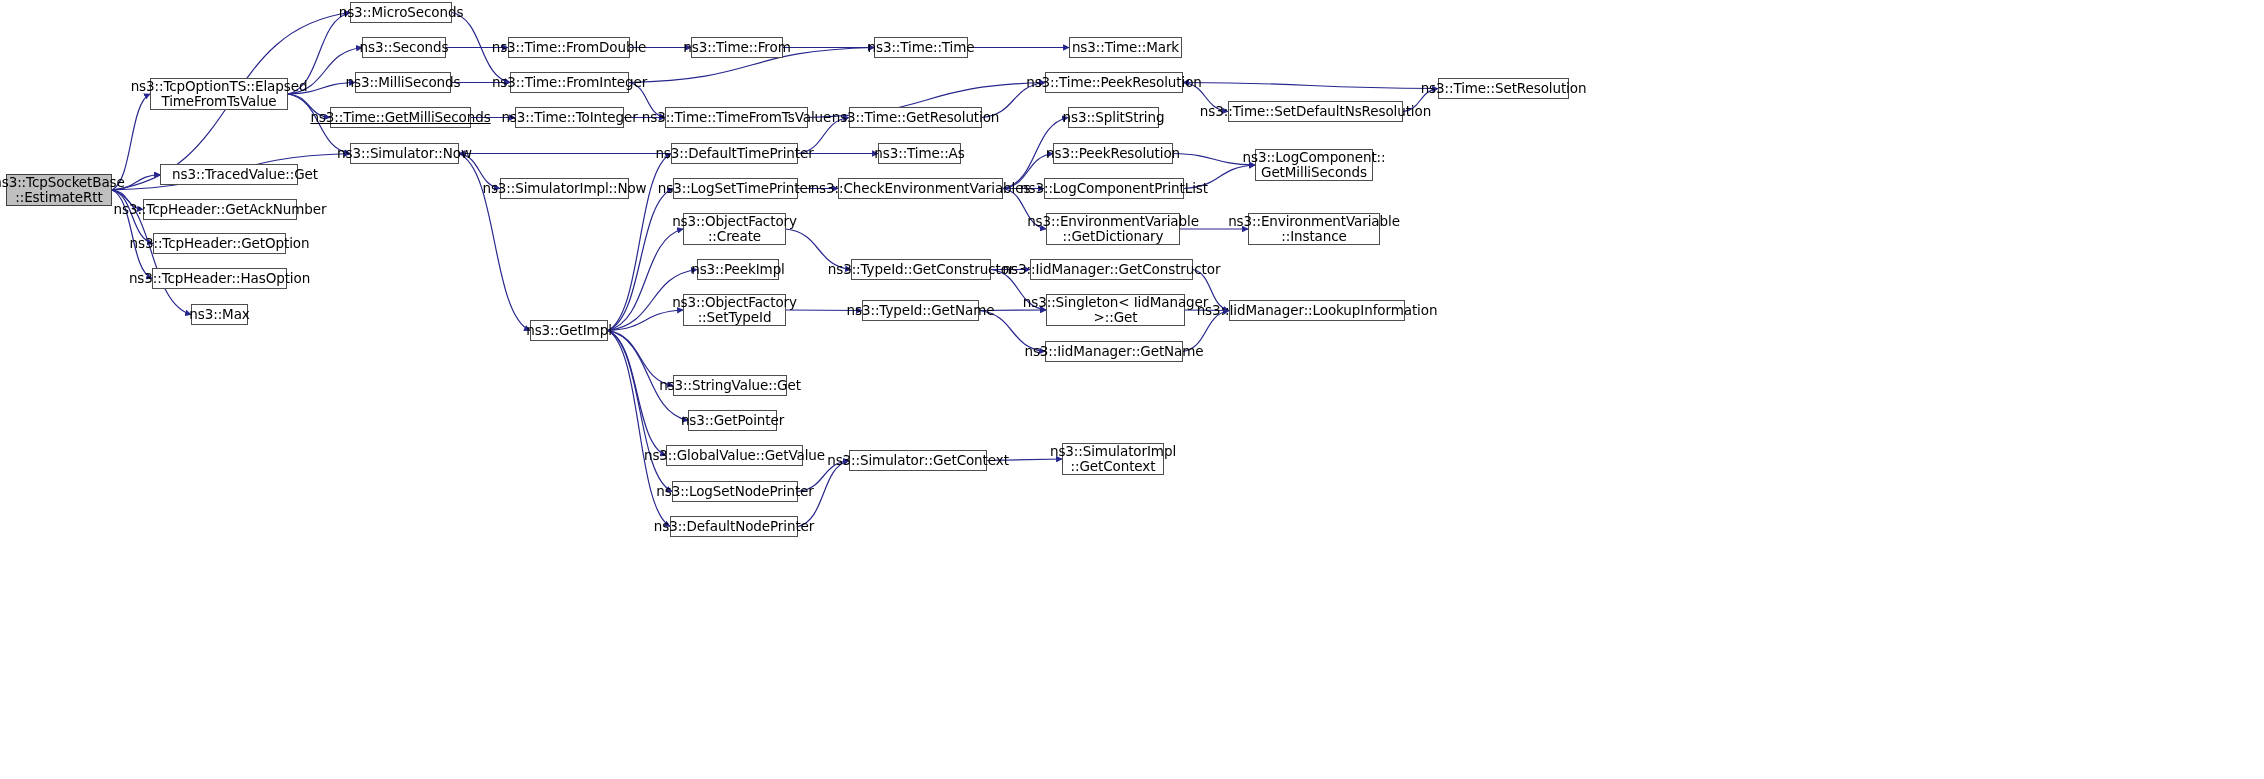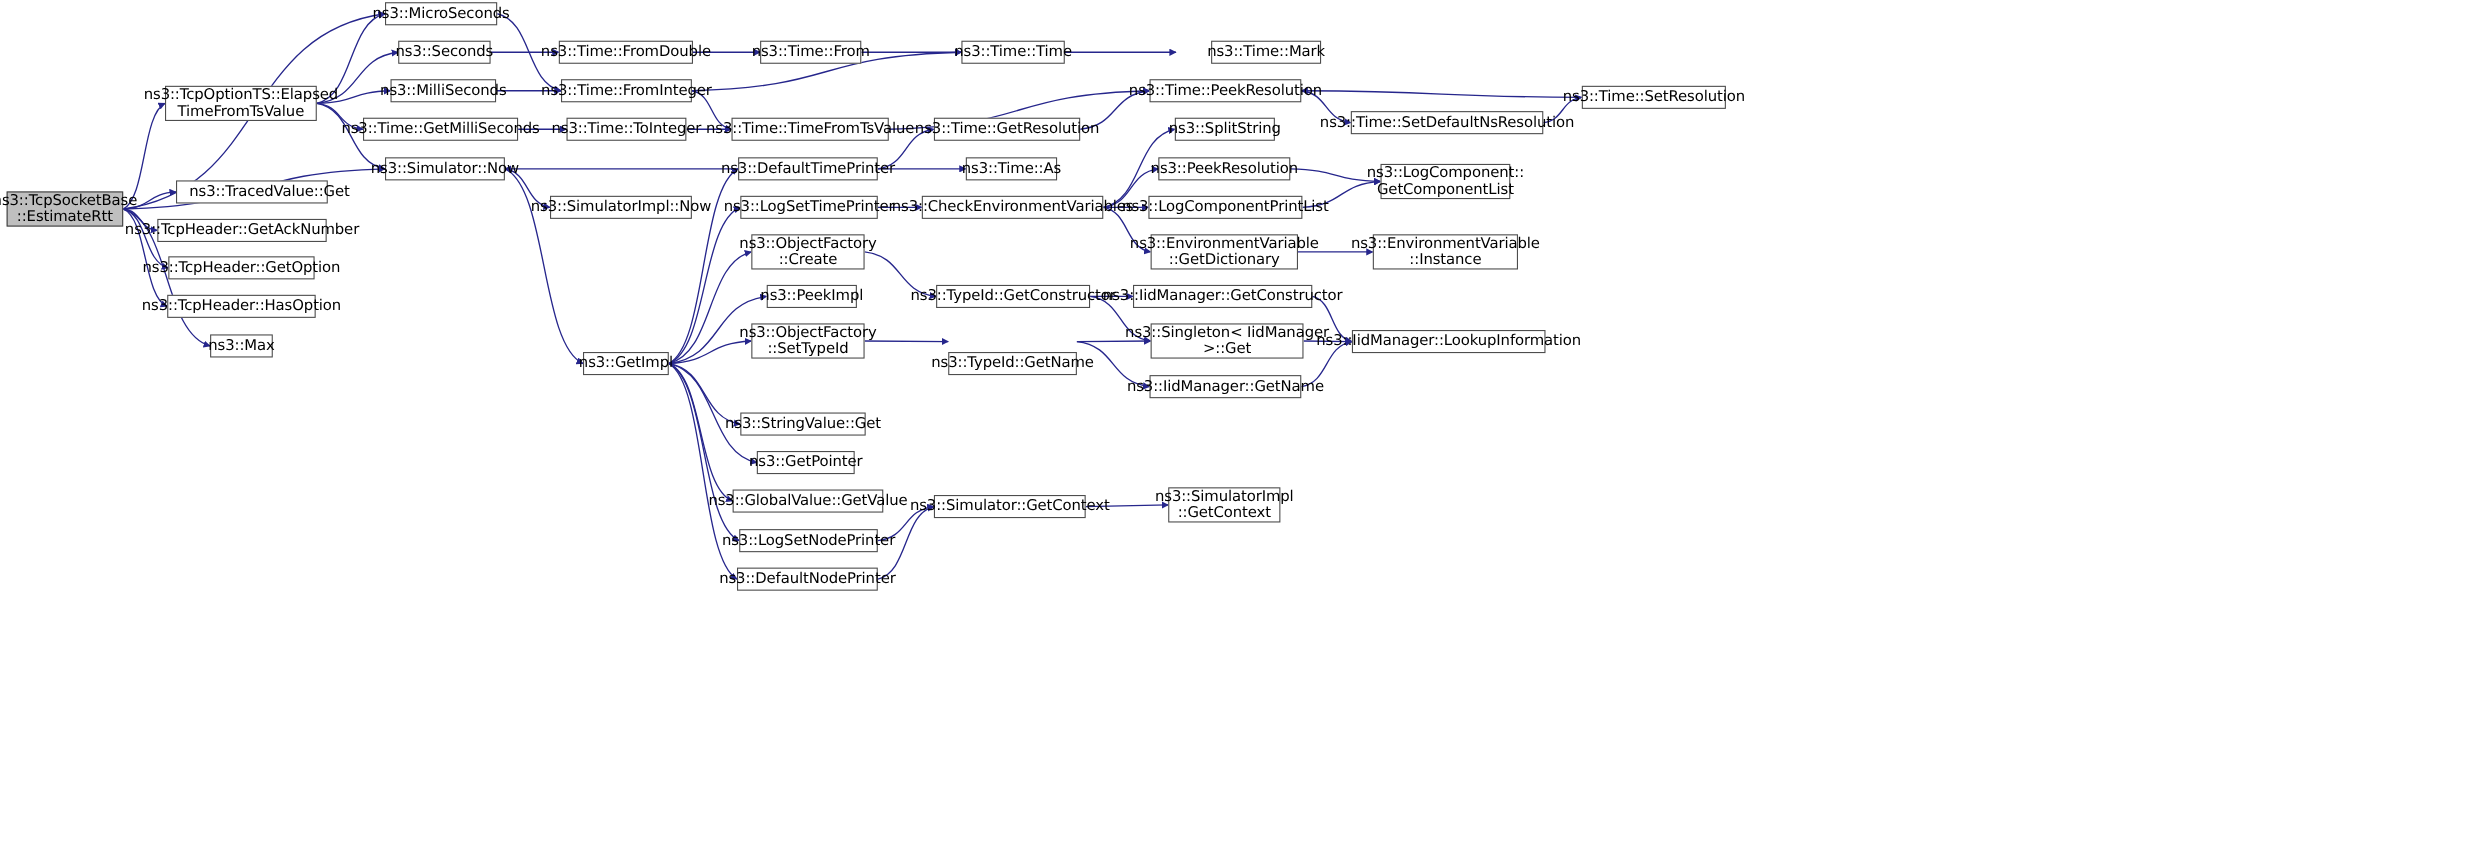--- a/index.html
+++ b/index.html
@@ -121,21 +121,21 @@
       </g>
   </svg>
   <div id="nodes">
       <div class="node root" style="left: 6px; top: 174px; width: 106px; height: 32px;">ns3::TcpSocketBase
 ::EstimateRtt</div>
       <div class="node" style="left: 150px; top: 78px; width: 138px; height: 32px;">ns3::TcpOptionTS::Elapsed
 TimeFromTsValue</div>
       <div class="node" style="left: 350px; top: 2px; width: 102px; height: 21px;">ns3::MicroSeconds</div>
       <div class="node" style="left: 362px; top: 37px; width: 84px; height: 21px;">ns3::Seconds</div>
       <div class="node" style="left: 355px; top: 72px; width: 96px; height: 21px;">ns3::MilliSeconds</div>
-      <div class="node" style="left: 330px; top: 107px; width: 141px; height: 21px;">ns3::Time::GetMilliSeconds</div>
+      <div class="node" style="left: 330px; top: 107px; width: 141px; height: 21px; text-decoration: underline;">ns3::Time::GetMilliSeconds</div>
       <div class="node" style="left: 350px; top: 143px; width: 109px; height: 21px;">ns3::Simulator::Now</div>
       <div class="node" style="left: 160px; top: 164px; width: 138px; height: 21px; padding-left: 32px;">ns3::TracedValue::Get</div>
       <div class="node" style="left: 143px; top: 199px; width: 154px; height: 21px;">ns3::TcpHeader::GetAckNumber</div>
       <div class="node" style="left: 153px; top: 233px; width: 133px; height: 21px;">ns3::TcpHeader::GetOption</div>
       <div class="node" style="left: 152px; top: 268px; width: 135px; height: 21px;">ns3::TcpHeader::HasOption</div>
       <div class="node" style="left: 191px; top: 304px; width: 57px; height: 21px;">ns3::Max</div>
       <div class="node" style="left: 508px; top: 37px; width: 122px; height: 21px;">ns3::Time::FromDouble</div>
       <div class="node" style="left: 510px; top: 72px; width: 119px; height: 21px;">ns3::Time::FromInteger</div>
       <div class="node" style="left: 515px; top: 107px; width: 109px; height: 21px;">ns3::Time::ToInteger</div>
       <div class="node" style="left: 500px; top: 178px; width: 129px; height: 21px;">ns3::SimulatorImpl::Now</div>
@@ -151,37 +151,37 @@
       <div class="node" style="left: 530px; top: 320px; width: 78px; height: 21px;">ns3::GetImpl</div>
       <div class="node" style="left: 673px; top: 375px; width: 114px; height: 21px;">ns3::StringValue::Get</div>
       <div class="node" style="left: 688px; top: 410px; width: 89px; height: 21px;">ns3::GetPointer</div>
       <div class="node" style="left: 666px; top: 445px; width: 137px; height: 21px;">ns3::GlobalValue::GetValue</div>
       <div class="node" style="left: 672px; top: 481px; width: 126px; height: 21px;">ns3::LogSetNodePrinter</div>
       <div class="node" style="left: 670px; top: 516px; width: 128px; height: 21px; text-align: center;">ns3::DefaultNodePrinter</div>
       <div class="node" style="left: 849px; top: 107px; width: 133px; height: 21px;">ns3::Time::GetResolution</div>
       <div class="node" style="left: 878px; top: 143px; width: 83px; height: 21px;">ns3::Time::As</div>
       <div class="node" style="left: 838px; top: 178px; width: 165px; height: 21px;">ns3::CheckEnvironmentVariables</div>
       <div class="node" style="left: 851px; top: 259px; width: 140px; height: 21px;">ns3::TypeId::GetConstructor</div>
-      <div class="node" style="left: 862px; top: 300px; width: 117px; height: 21px; margin-top: 20px;">ns3::TypeId::GetName</div>
+      <div class="node" style="left: 862px; top: 300px; width: 117px; height: 21px;">ns3::TypeId::GetName</div>
       <div class="node" style="left: 849px; top: 450px; width: 138px; height: 21px;">ns3::Simulator::GetContext</div>
       <div class="node" style="left: 874px; top: 37px; width: 94px; height: 21px;">ns3::Time::Time</div>
-      <div class="node" style="left: 1069px; top: 37px; width: 100px; height: 21px; margin-left: 32px;">ns3::Time::Mark</div>
+      <div class="node" style="left: 1069px; top: 37px; width: 113px; height: 21px;">ns3::Time::Mark</div>
       <div class="node" style="left: 1045px; top: 72px; width: 138px; height: 21px;">ns3::Time::PeekResolution</div>
       <div class="node" style="left: 1068px; top: 107px; width: 91px; height: 21px;">ns3::SplitString</div>
       <div class="node" style="left: 1053px; top: 143px; width: 120px; height: 21px;">ns3::PeekResolution</div>
       <div class="node" style="left: 1044px; top: 178px; width: 140px; height: 21px;">ns3::LogComponentPrintList</div>
       <div class="node" style="left: 1046px; top: 213px; width: 134px; height: 32px;">ns3::EnvironmentVariable
 ::GetDictionary</div>
       <div class="node" style="left: 1030px; top: 259px; width: 163px; height: 21px;">ns3::IidManager::GetConstructor</div>
       <div class="node" style="left: 1046px; top: 294px; width: 139px; height: 32px;">ns3::Singleton&lt; IidManager
 &gt;::Get</div>
       <div class="node" style="left: 1045px; top: 341px; width: 138px; height: 21px;">ns3::IidManager::GetName</div>
       <div class="node" style="left: 1062px; top: 443px; width: 102px; height: 32px;">ns3::SimulatorImpl
 ::GetContext</div>
       <div class="node" style="left: 1228px; top: 101px; width: 175px; height: 21px;">ns3::Time::SetDefaultNsResolution</div>
       <div class="node" style="left: 1255px; top: 149px; width: 118px; height: 32px;">ns3::LogComponent::
-GetComponentList</div>
+GetMilliSeconds</div>
       <div class="node" style="left: 1248px; top: 213px; width: 132px; height: 32px;">ns3::EnvironmentVariable
 ::Instance</div>
       <div class="node" style="left: 1229px; top: 300px; width: 176px; height: 21px;">ns3::IidManager::LookupInformation</div>
       <div class="node" style="left: 1438px; top: 78px; width: 131px; height: 21px;">ns3::Time::SetResolution</div>
     </div>
 </div>
 
 </body></html>

